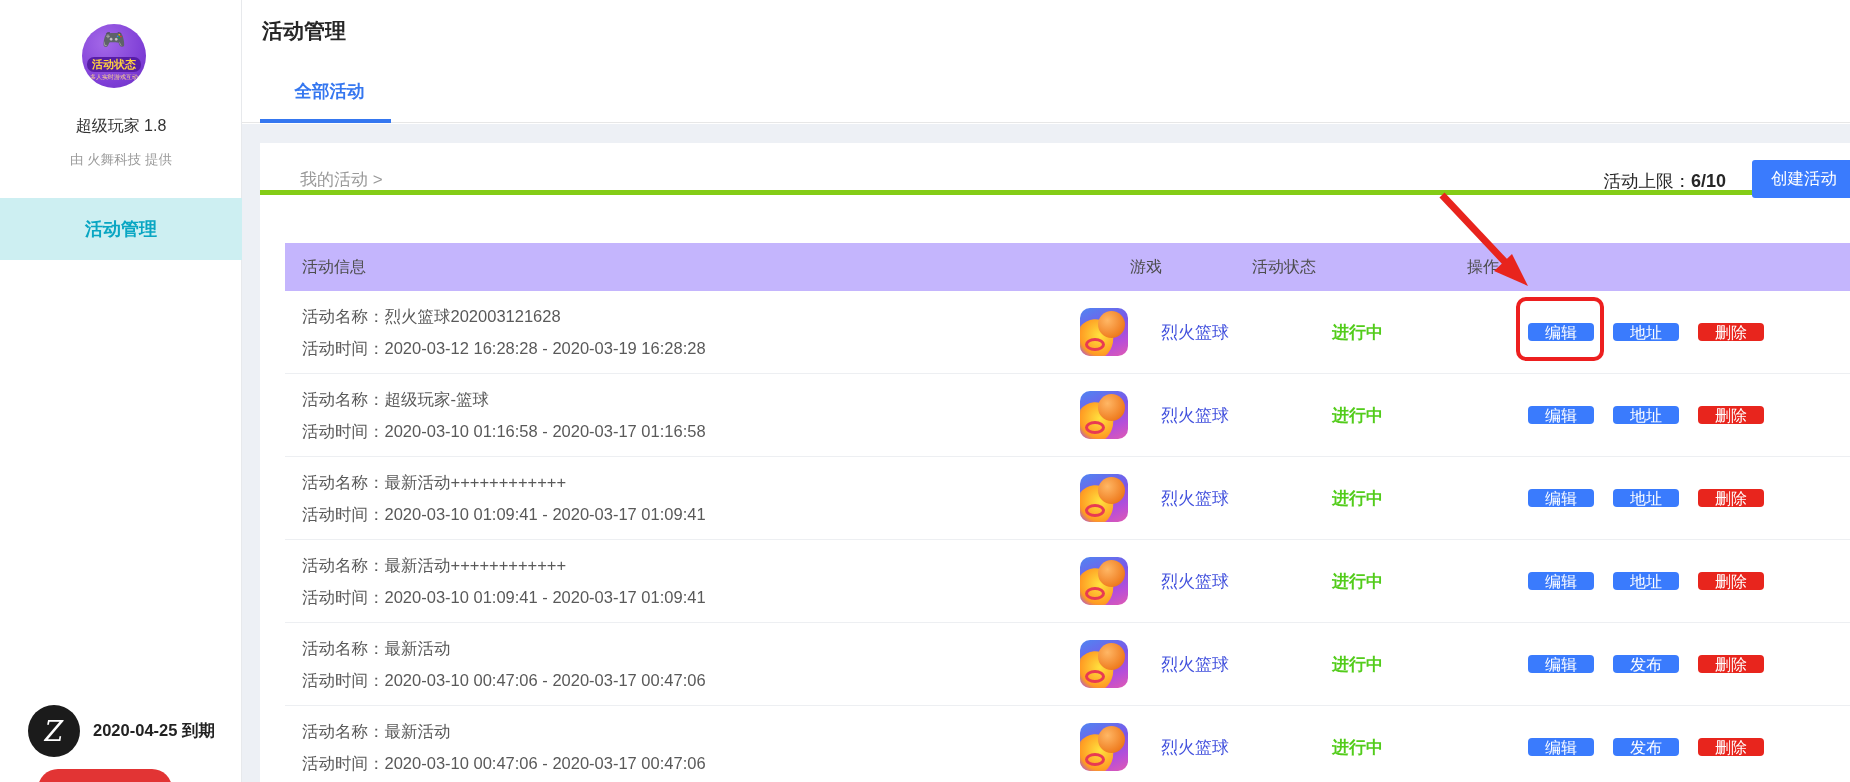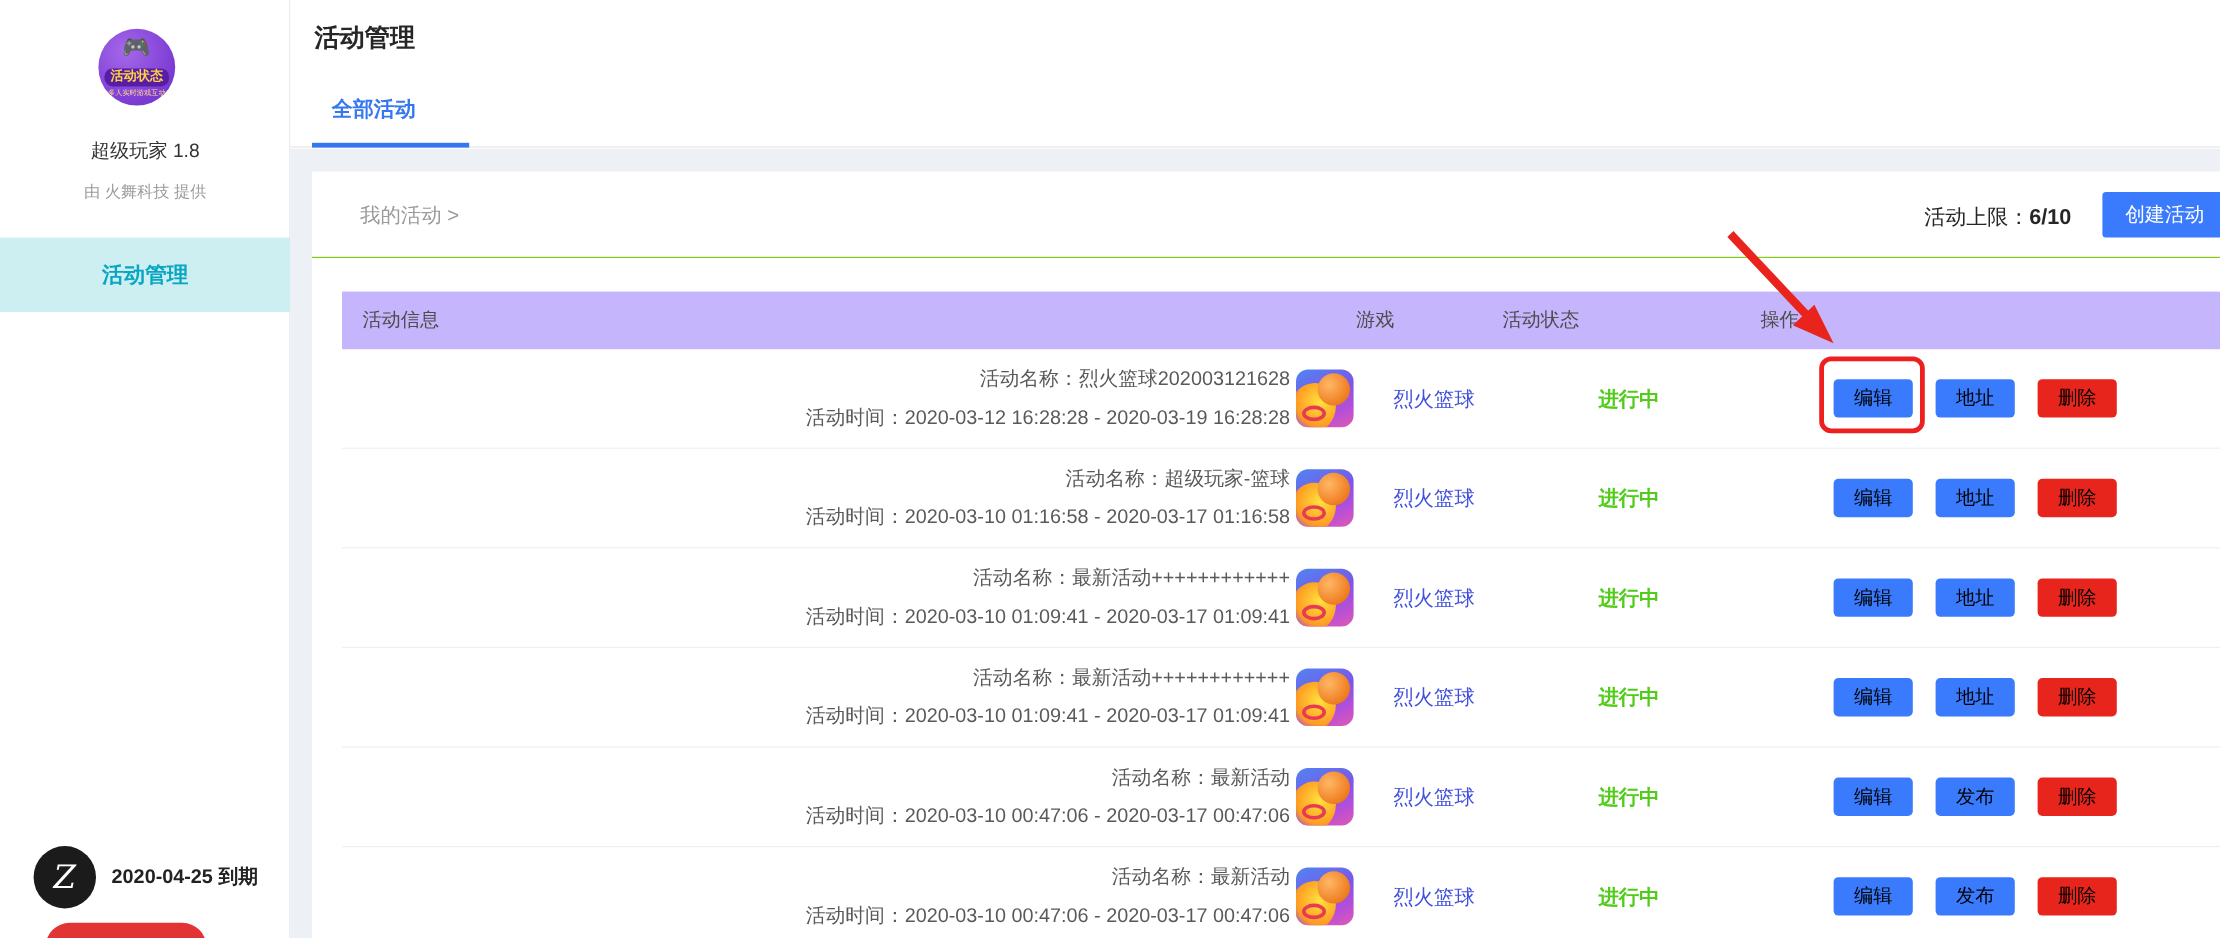--- a/index.html
+++ b/index.html
@@ -34,64 +34,64 @@
              font-size:27px; display:flex; align-items:center; justify-content:center; }
   .exp-text { margin-left:13px; font-size:16.5px; font-weight:bold; color:#222; }
   .red-pill { position:absolute; left:38px; top:769px; width:134px; height:40px;
               border-radius:20px; background:#e23434; border:none; cursor:pointer; }
 
   
   .main-header { position:absolute; left:242px; top:0; right:0; height:123px;
                  background:#fff; border-bottom:1px solid #e7e7e7; }
   .page-title { position:absolute; left:20px; top:17px; font-size:21px;
                 font-weight:bold; color:#262626; }
-  .tab { position:absolute; left:4px; top:79px; width:131px; text-align:center;
+  .tab { position:absolute; left:22px; top:79px; width:131px; text-align:center;
          font-size:17.5px; font-weight:bold; color:#3577f0; cursor:pointer; }
   .tab-underline { position:absolute; left:18px; bottom:-1px; width:131px; height:4px;
                    background:#3577f0; }
 
   
   .content { position:absolute; left:242px; top:124px; right:0; bottom:0; background:#edf0f5; }
   .card { position:absolute; left:18px; top:19px; right:0; bottom:0; background:#fff;
           overflow:hidden; }
-  .toolbar { position:relative; height:72px; border-bottom:1px solid #84cc16; }
+  .toolbar { position:relative; height:52px; border-bottom:5px solid #84cc16; }
   .breadcrumb { position:absolute; left:40px; top:25px; font-size:17px; color:#9a9a9a;
                 cursor:pointer; }
   .limit { position:absolute; right:124px; top:26px; font-size:17.5px; color:#262626;margin-left:44px; }
   .limit b { font-size:18px; }
   .create-btn { position:absolute; right:-6px; top:17px; width:104px; height:38px;
                 background:#3a7bfd; color:#fff; font-size:16.5px; border:none;
                 border-radius:3px; cursor:pointer; font-family:inherit; }
 
   
   .table { position:absolute; left:25px; right:0; top:100px; bottom:0; }
   .thead { position:relative; height:48px; background:#c4b5fd; font-size:16px; color:#4d4d4d; }
   .thead span { position:absolute; top:50%; transform:translateY(-50%); }
   .h-info { left:17px; } .h-game { left:833px;margin-left:12px; } .h-status { left:967px; } .h-ops { left:1182px; }
 
   .trow { display:flex; height:83px; border-bottom:1px solid #edeff2; align-items:center; }
-  .cell-info { width:790px; padding-left:17px;text-align:right; }
+  .cell-info { width:790px; padding-left:17px; }
   .iline { font-size:16.5px; color:#595959; line-height:25px; }
   .iline + .iline { margin-top:7px; }
   .cell-game { width:255px; display:flex; align-items:center;gap:20px; }
   .gicon { width:48px; height:48px; border-radius:10px; position:relative; margin-left:5px;
            flex-shrink:0; overflow:hidden;
            background:linear-gradient(155deg,#4f86f2 0%,#7b57e8 45%,#b84ed8 75%,#e05ab2 100%); }
   .gicon .ball { position:absolute; right:3px; top:3px; width:27px; height:27px; border-radius:50%;
                  background:radial-gradient(circle at 35% 35%, #ffb765, #ef7d20 70%, #d2601a); }
   .gicon .flame { position:absolute; left:-5px; bottom:-5px; width:38px; height:42px;
                   border-radius:50%; transform:rotate(20deg);
                   background:radial-gradient(circle at 60% 35%, #ffe23e, #ff9b22 55%, rgba(255,155,34,0) 75%); }
   .gicon .hoop { position:absolute; left:5px; bottom:5px; width:20px; height:13px;
                  border:3px solid #e83a52; border-radius:50%; }
   .glink { margin-left:13px; font-size:17px; color:#4150dd; cursor:pointer; text-decoration:none; }
   .cell-status { width:195px; padding-left:2px; }
   .status { font-size:17px; font-weight:bold; color:#52cc1a; }
   .cell-actions { flex:1; display:flex; padding-left:3px; }
-  .abtn { width:66px; height:32px; border:none; border-radius:4px; color:#000000; font-size:16px;
+  .abtn { width:66px; height:18px; border:none; border-radius:4px; color:#ffffff; font-size:16px;
           margin-right:19px; cursor:pointer; font-family:inherit; }
   .b-blue { background:#3a7bfd; }
   .b-red  { background:#e8251d; }
 
   
   .hl-rect { position:absolute; left:1516px; top:297px; width:88px; height:64px;
              border:4px solid #ed1f1f; border-radius:10px; pointer-events:none; z-index:10; }
   .arrow-svg { position:absolute; left:1428px; top:183px; pointer-events:none; z-index:10; }
 </style>
 </head>

